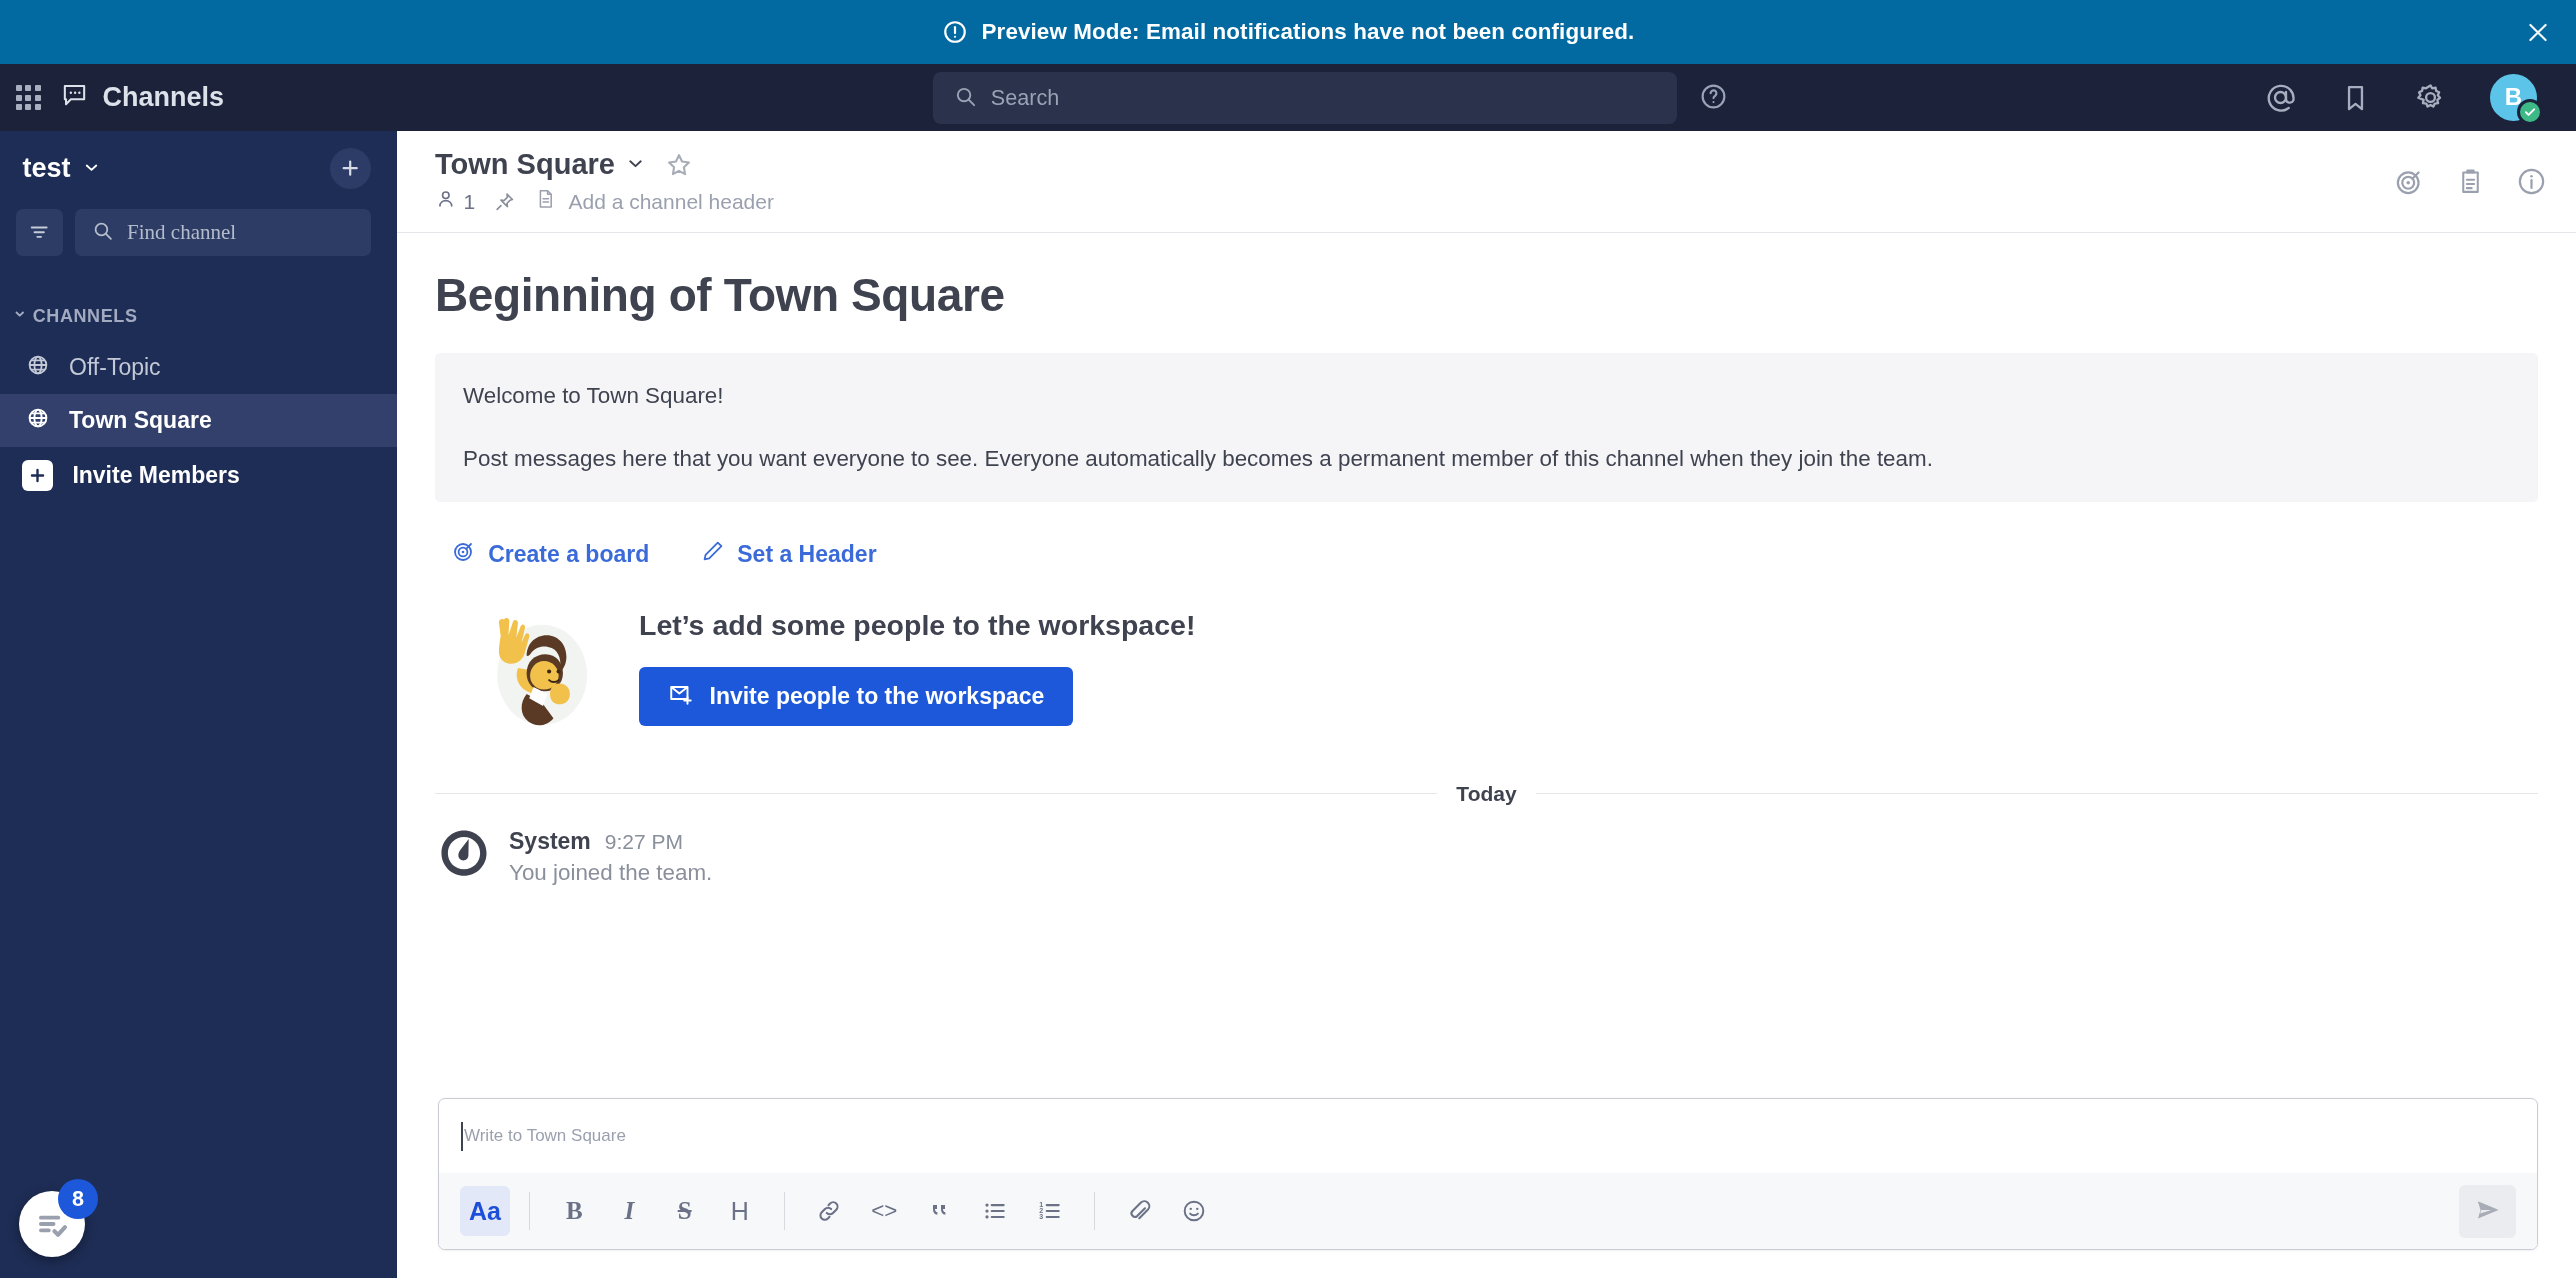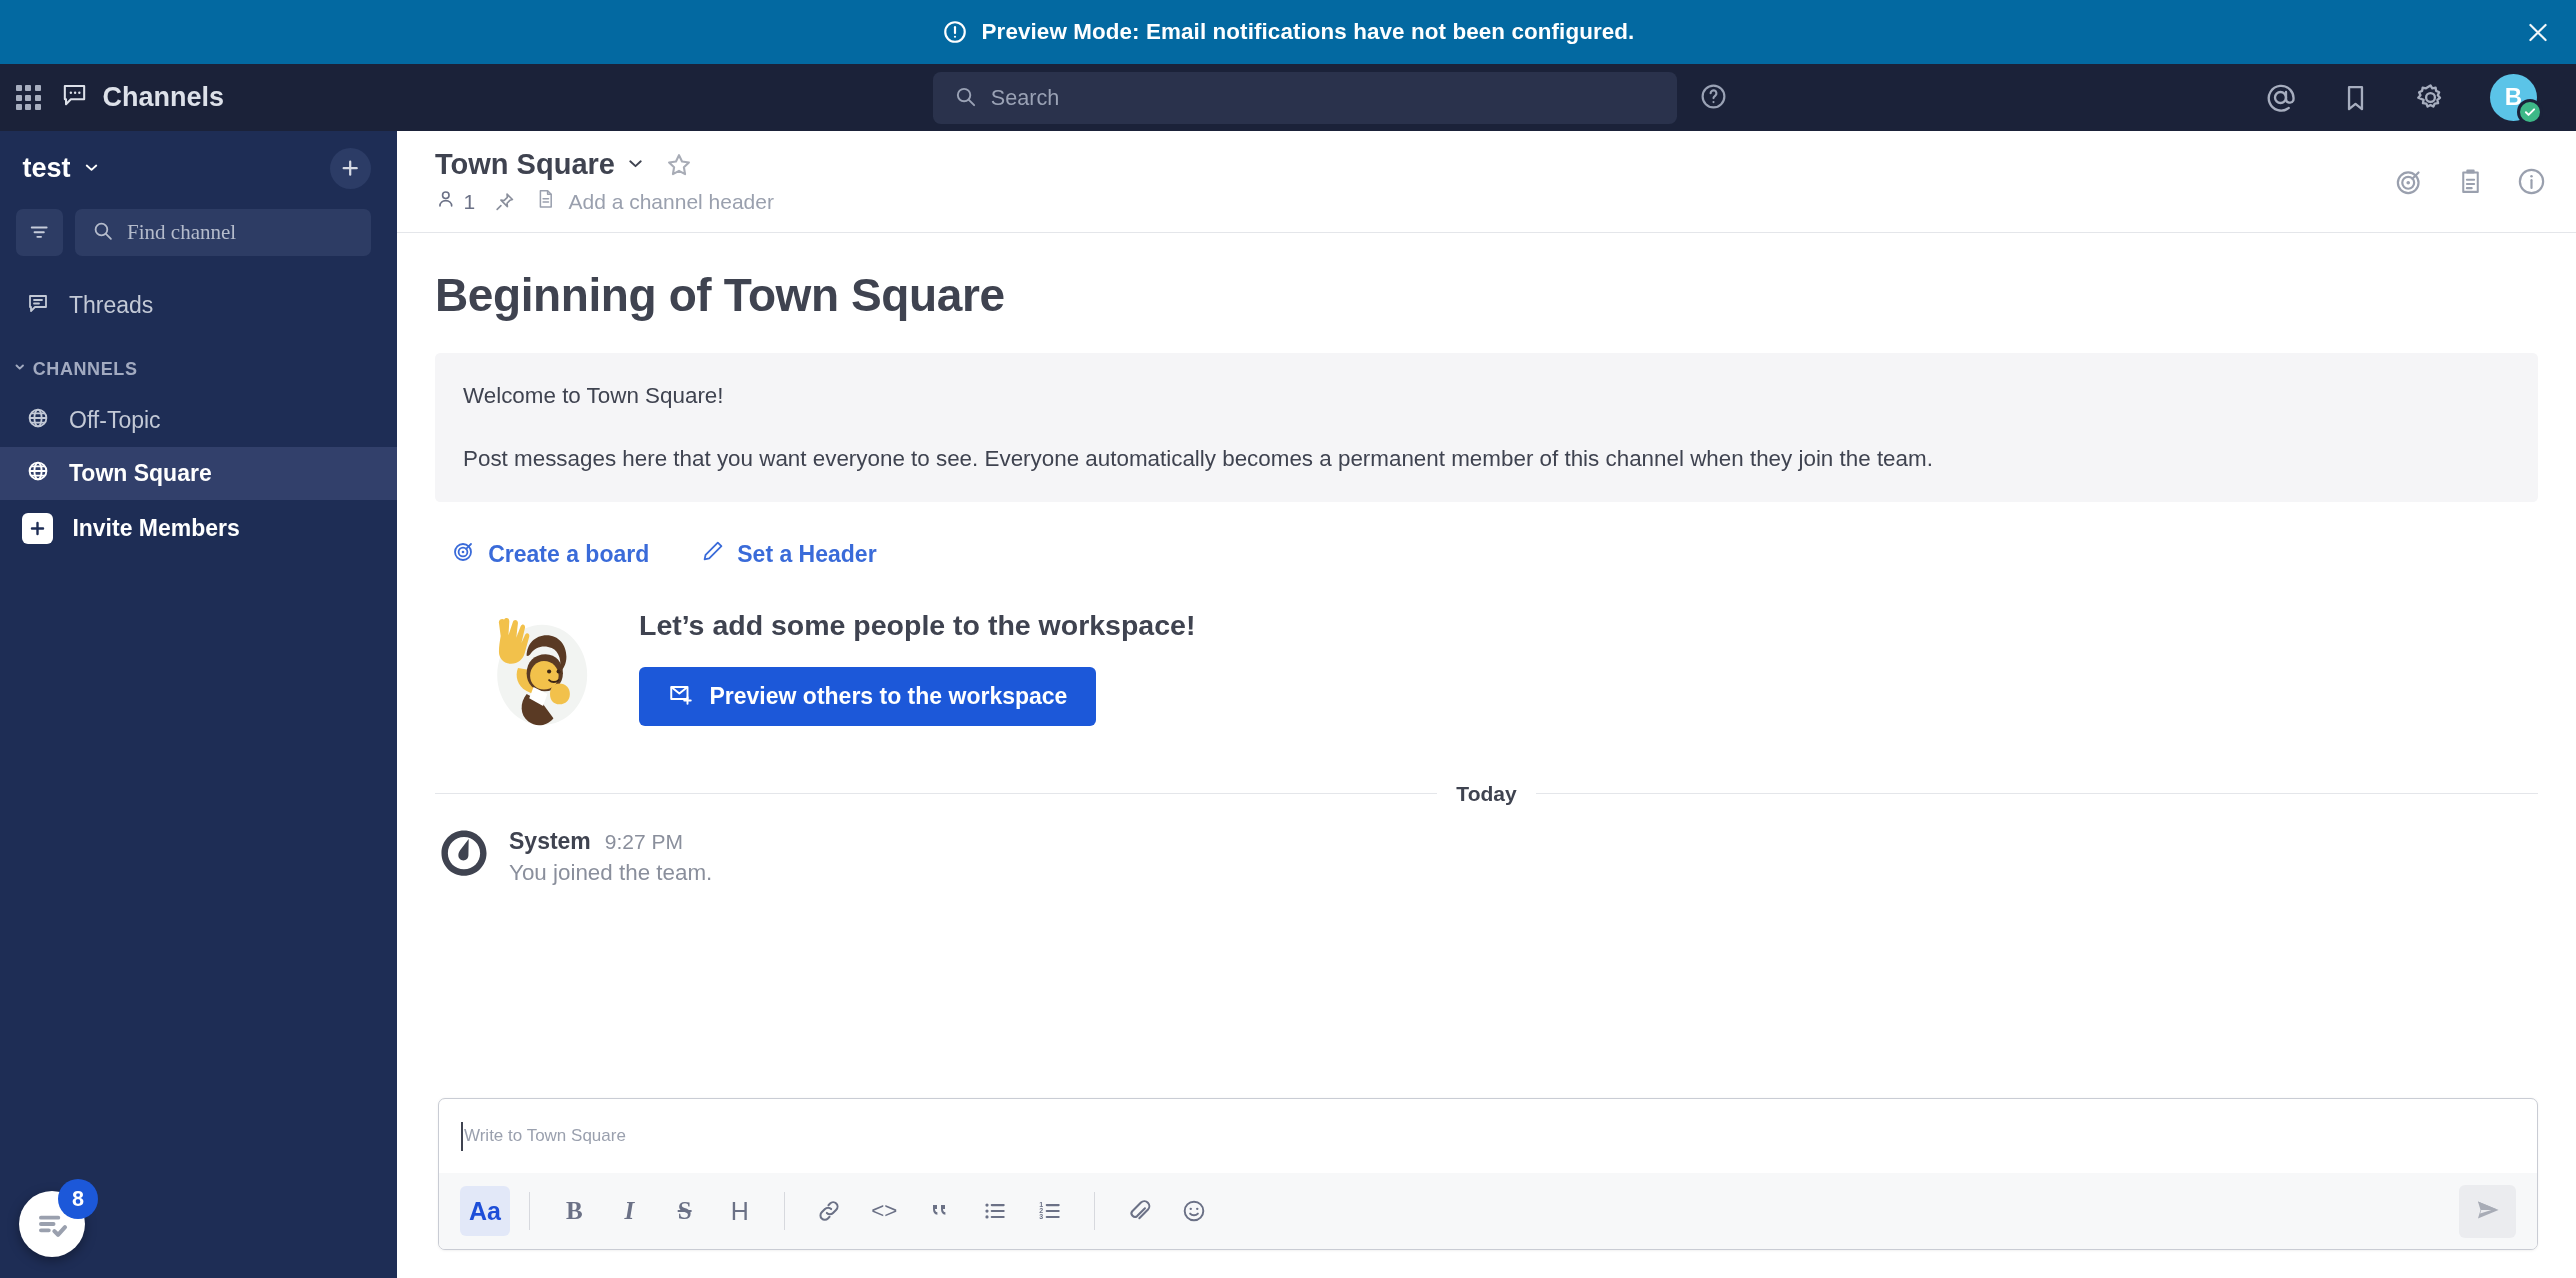--- a/index.html
+++ b/index.html
@@ -341,29 +341,20 @@
           <svg width="21.6" height="21.6" viewBox="0 0 24 24" fill="none" stroke="#B5BCCC" stroke-width="2">
             <circle cx="10.5" cy="10.5" r="6.5"></circle>
               <path d="M15.5 15.5L21 21" stroke-linecap="round"></path>
           </svg>
         </span>
         <span class="ph">Find channel</span>
       </span>
     </div>
 
     <div class="nav-list">
-      <div class="nav-item">
-        <span>
-          <svg width="24" height="24" viewBox="0 0 24 24" fill="none" stroke="#C3C9D6" stroke-width="1.8">
-            <path d="M4 5h16v11H9l-4 4v-4H4z" stroke-linejoin="round"></path>
-            <path d="M8 9h8M8 12.5h5" stroke-linecap="round"></path>
-          </svg>
-        </span>
-        <span>Threads</span>
-      </div>
 
       <div class="cat-row">
         <span class="cat-label">
           <span>
             <svg width="15.5" height="15.5" viewBox="0 0 24 24" fill="none" stroke="#A2AAC0" stroke-width="3" stroke-linecap="round" stroke-linejoin="round">
               <path d="M7 10l5 5 5-5"></path>
             </svg>
           </span>
           <span>CHANNELS</span>
         </span>
@@ -535,21 +526,21 @@
           <span class="invite-copy">
             <span class="invite-headline">Let’s add some people to the workspace!</span>
             <button class="invite-cta">
               <span>
                 <svg width="26" height="26" viewBox="0 0 24 24" fill="none" stroke="#ffffff" stroke-width="1.8" stroke-linejoin="round">
                   <path d="M3 5.6h15v11H3z"></path>
                     <path d="M3 5.6l7.5 6 7.5-6"></path>
                   <path d="M18 15v6M15 18h6" stroke-linecap="round"></path>
                 </svg>
               </span>
-              <span>Preview others to the workspace</span>
+              <span>Invite people to the workspace</span>
             </button>
           </span>
         </div>
       </div>
 
       <div class="date-sep">
         <span class="line"></span>
         <span class="label">Today</span>
         <span class="line"></span>
       </div>

